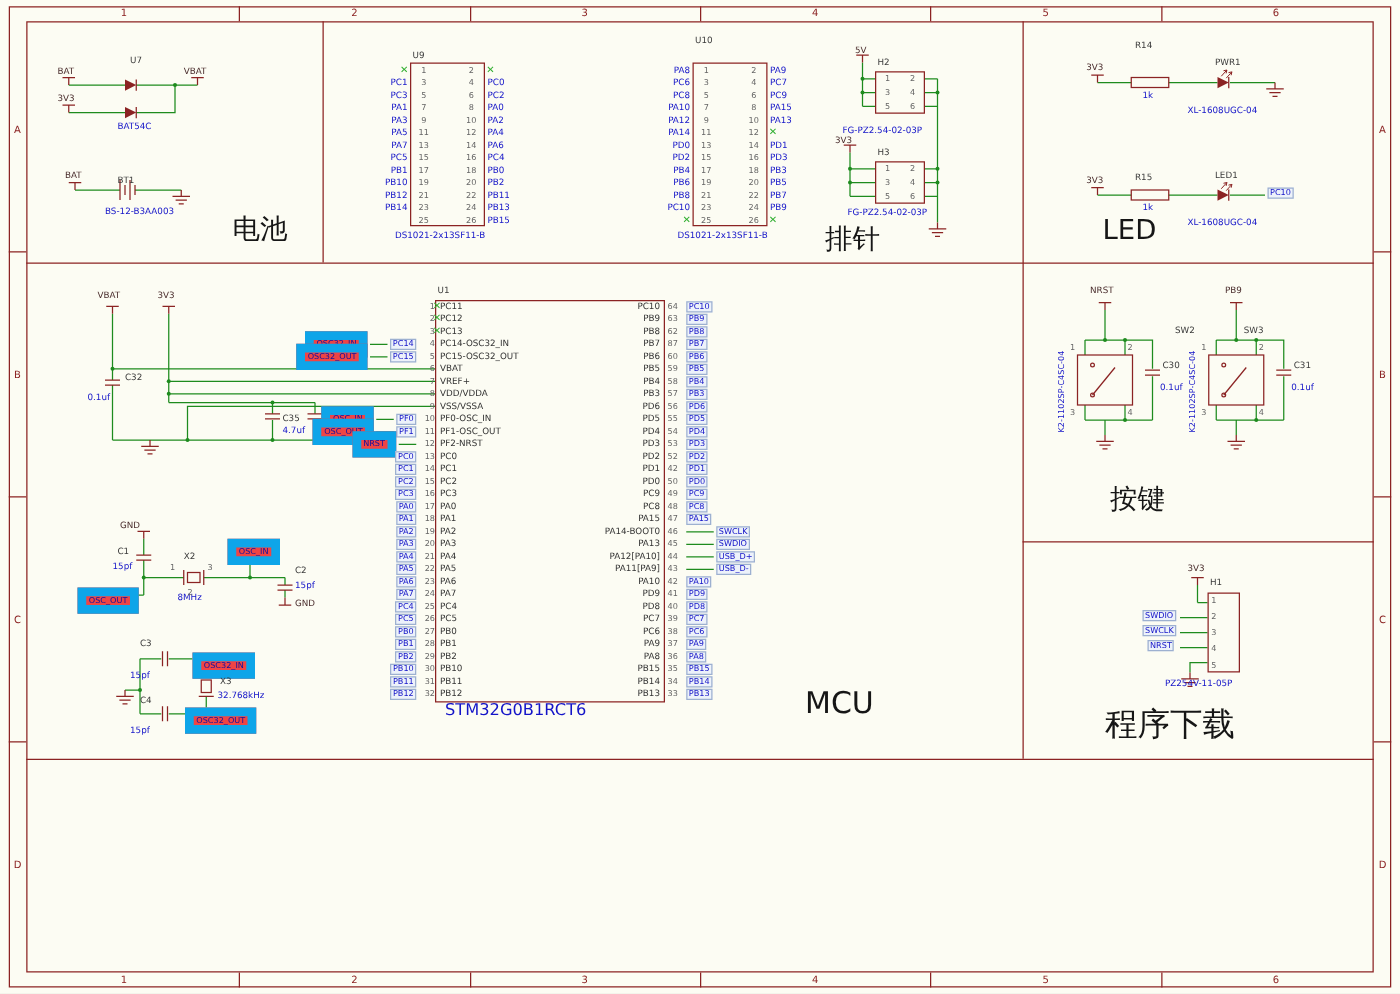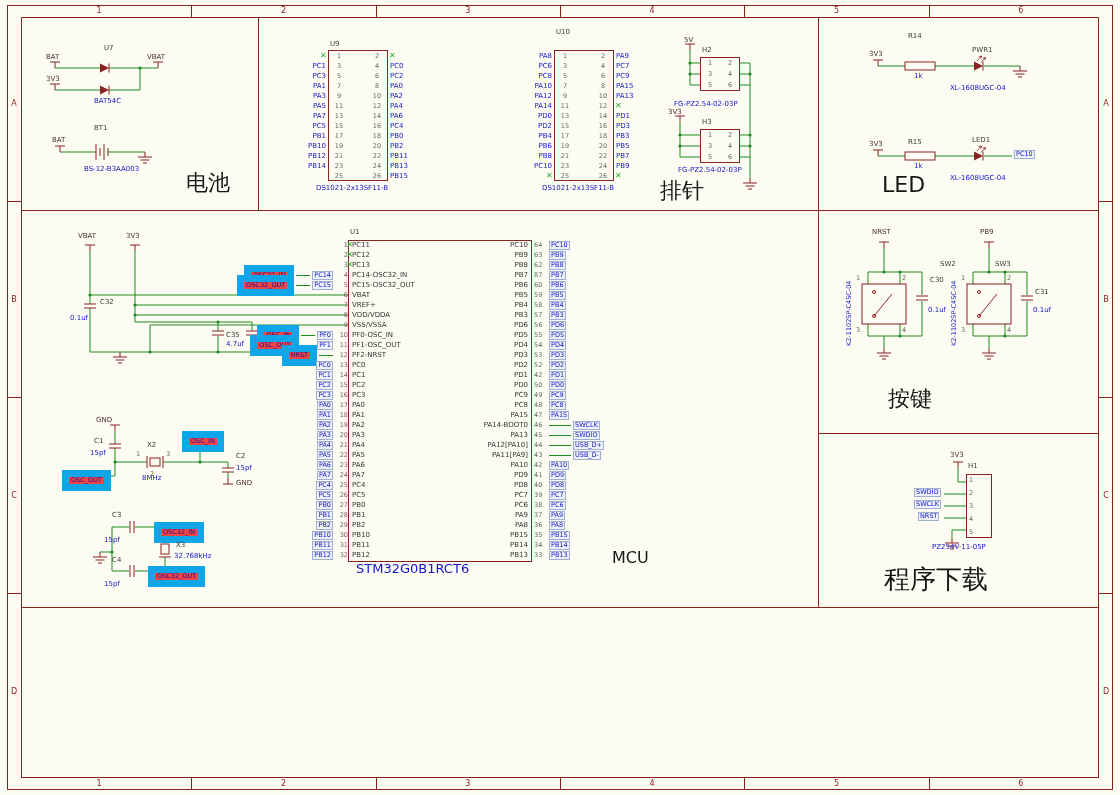--- a/index.html
+++ b/index.html
@@ -251,21 +251,21 @@
       <use href="#pwr" transform="translate(958,462)"></use>
       <use href="#gnd" transform="translate(952,538)"></use>
     </g>
   </svg>
 
   <div class="t flag" style="left:46px;top:53px">BAT</div>
   <div class="t ref" style="left:104px;top:44px">U7</div>
   <div class="t flag" style="left:147px;top:53px">VBAT</div>
   <div class="t flag" style="left:46px;top:75px">3V3</div>
   <div class="t val" style="left:94px;top:97px">BAT54C</div>
-  <div class="t ref" style="left:94px;top:124px">BT1</div>
+  <div class="t ref" style="left:94px;top:140px">BT1</div>
   <div class="t flag" style="left:52px;top:136px">BAT</div>
   <div class="t val" style="left:84px;top:165px">BS-12-B3AA003</div>
   <div class="title" style="left:186px;top:168px">电池</div>
 
   <div class="t ref" style="left:330px;top:40px">U9</div>
   <div class="chipbox" style="left:328px;top:50px;width:60px;height:131px"></div>
   <div class="rows" style="left:274px;top:51px;width:184px">
 
       <div class="hrow">
         <span class="hnet hnet-l"></span>
@@ -1073,30 +1073,30 @@
 
   <div class="t ref" style="left:112px;top:511px">C3</div>
   <div class="t val" style="left:104px;top:536px">15pf</div>
   <span class="portbox abs" style="left:154px;top:522px">OSC32_IN</span>
   <div class="t ref" style="left:176px;top:541px">X3</div>
   <div class="t val" style="left:174px;top:552px">32.768kHz</div>
   <span class="portbox abs" style="left:148px;top:566px">OSC32_OUT</span>
   <div class="t ref" style="left:112px;top:556px">C4</div>
   <div class="t val" style="left:104px;top:580px">15pf</div>
 
-  <div class="title" style="left:612px;top:548px;font-size:16px">MCU</div>
+  <div class="title" style="left:644px;top:548px;font-size:24px">MCU</div>
 
   <div class="t flag" style="left:872px;top:228px">NRST</div>
   <div class="t ref" style="left:940px;top:260px">SW2</div>
   <div class="vrot" style="left:845px;top:346px">K2-1102SP-C4SC-04</div>
   <div class="t num" style="left:856px;top:274px">1</div>
   <div class="t num" style="left:902px;top:274px">2</div>
   <div class="t num" style="left:856px;top:326px">3</div>
   <div class="t num" style="left:902px;top:326px">4</div>
-  <div class="t ref" style="left:930px;top:276px">C30</div>
+  <div class="t ref" style="left:930px;top:288px">C30</div>
   <div class="t val" style="left:928px;top:306px">0.1uf</div>
 
   <div class="t flag" style="left:980px;top:228px">PB9</div>
   <div class="t ref" style="left:995px;top:260px">SW3</div>
   <div class="vrot" style="left:950px;top:346px">K2-1102SP-C4SC-04</div>
   <div class="t num" style="left:961px;top:274px">1</div>
   <div class="t num" style="left:1007px;top:274px">2</div>
   <div class="t num" style="left:961px;top:326px">3</div>
   <div class="t num" style="left:1007px;top:326px">4</div>
   <div class="t ref" style="left:1035px;top:288px">C31</div>

